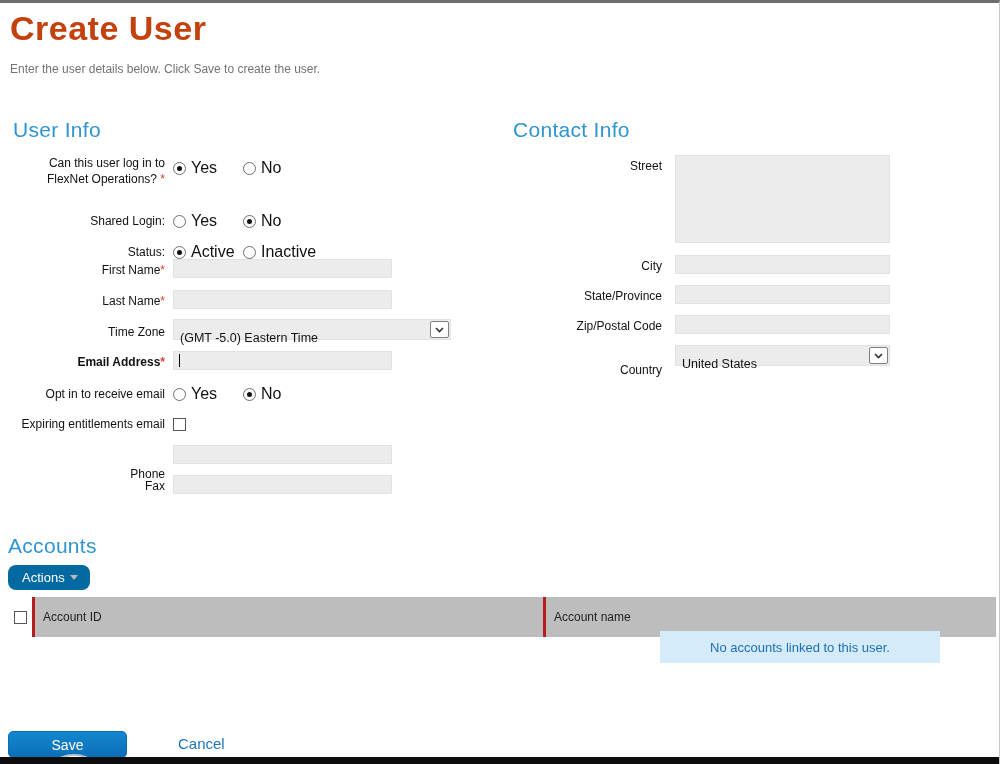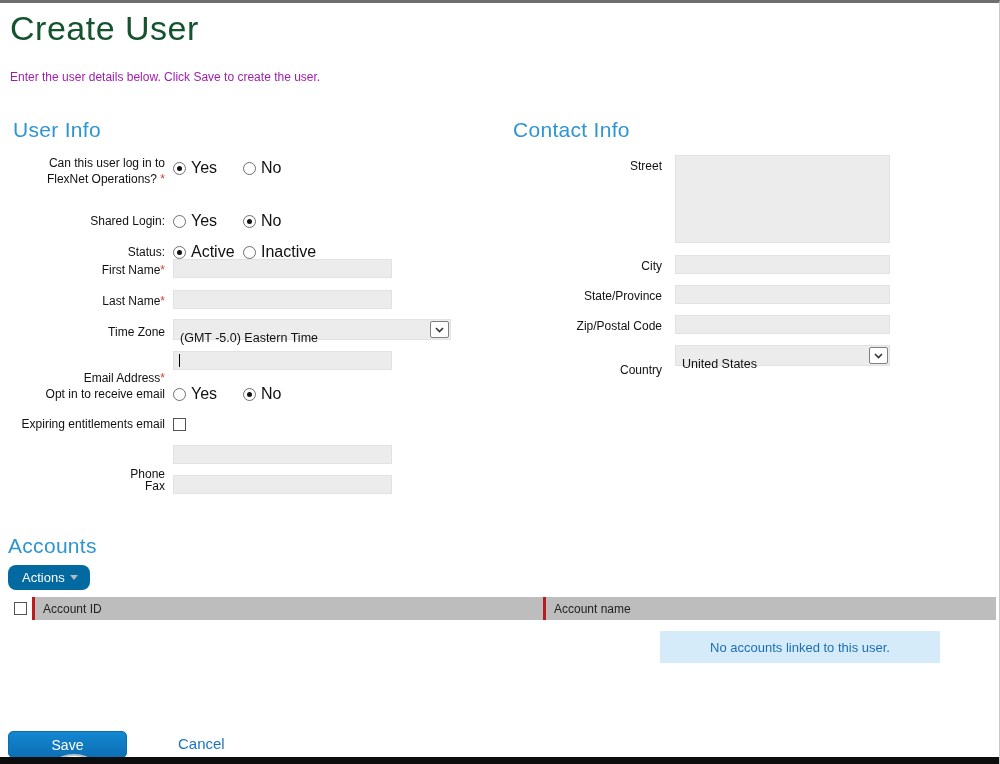--- a/index.html
+++ b/index.html
@@ -11,26 +11,26 @@
     width:1000px; height:764px;
     background:#fff;
     border-top:3px solid #6e6e6e;
     border-right:1px solid #c9c9c9;
     overflow:hidden;
   }
 
   
   .page-title {
     position:absolute; left:10px; top:6px;
-    font-size:34px; font-weight:400; letter-spacing:0.5px;
-    color:#14532d;
+    font-size:34px; font-weight:700; letter-spacing:0.5px;
+    color:#c2410c;
   }
   .page-subtitle {
     position:absolute; left:10px; top:59px;
-    font-size:12px; color:#a21caf;margin-top:8px;
+    font-size:12px; color:#737373;
   }
 
   
   .section-heading {
     font-size:21px; font-weight:300; letter-spacing:0.3px;
     color:#2e95d3;
   }
 
   
   .col { position:absolute; top:115px; width:482px; }
@@ -93,21 +93,21 @@
     height:25px; padding:0 12px 0 14px;
     background:#0369a1; border:none; border-radius:8px;
     color:#fff; font-size:13px; font-family:"Liberation Sans",sans-serif;
     display:flex; align-items:center; gap:5px; cursor:pointer;
   }
   .actions-caret {
     width:0; height:0; border-left:4px solid transparent; border-right:4px solid transparent;
     border-top:5px solid #b9b9b9; display:inline-block;
   }
   .grid-header {
-    position:absolute; left:8px; top:594px; right:3px; height:23px;
+    position:absolute; left:8px; top:594px; right:3px; height:40px;
     display:flex; background:#b91c1c;
   }
   .gh-cell { background:#bdbdbd; display:flex; align-items:center; font-size:12px; color:#222; }
   .gh-check { background:#fff; width:24px; flex:0 0 24px; justify-content:center; }
   .gh-id    { flex:0 0 508px; margin-left:3px; padding-left:8px; }
   .gh-name  { flex:1 1 auto; margin-left:3px; padding-left:8px; }
   .empty-msg {
     position:absolute; left:660px; top:628px; width:280px; height:32px;
     background:#d5ebfa; color:#1a6fb5; font-size:13px;
     display:flex; align-items:center; justify-content:center;
@@ -217,21 +217,21 @@
           <span class="arrow-box">
             <svg width="9" height="6" viewBox="0 0 9 6">
                 <polyline points="1,1 4.5,4.5 8,1" fill="none" stroke="#333" stroke-width="1.6"></polyline>
               </svg>
           </span>
         </div>
       </div>
     </div>
 
     <div class="frow" style="top:233px; align-items:flex-start;">
-      <div class="flabel" style="margin-top:19px;">
+      <div class="flabel" style="margin-top:3px;font-weight:bold;">
         <span>Email Address</span><span class="req">*</span>
       </div>
       <div class="fctrl">
         <div class="tinput">
           <span class="caret"></span>
         </div>
       </div>
     </div>
 
     <div class="frow" style="top:267px;">

